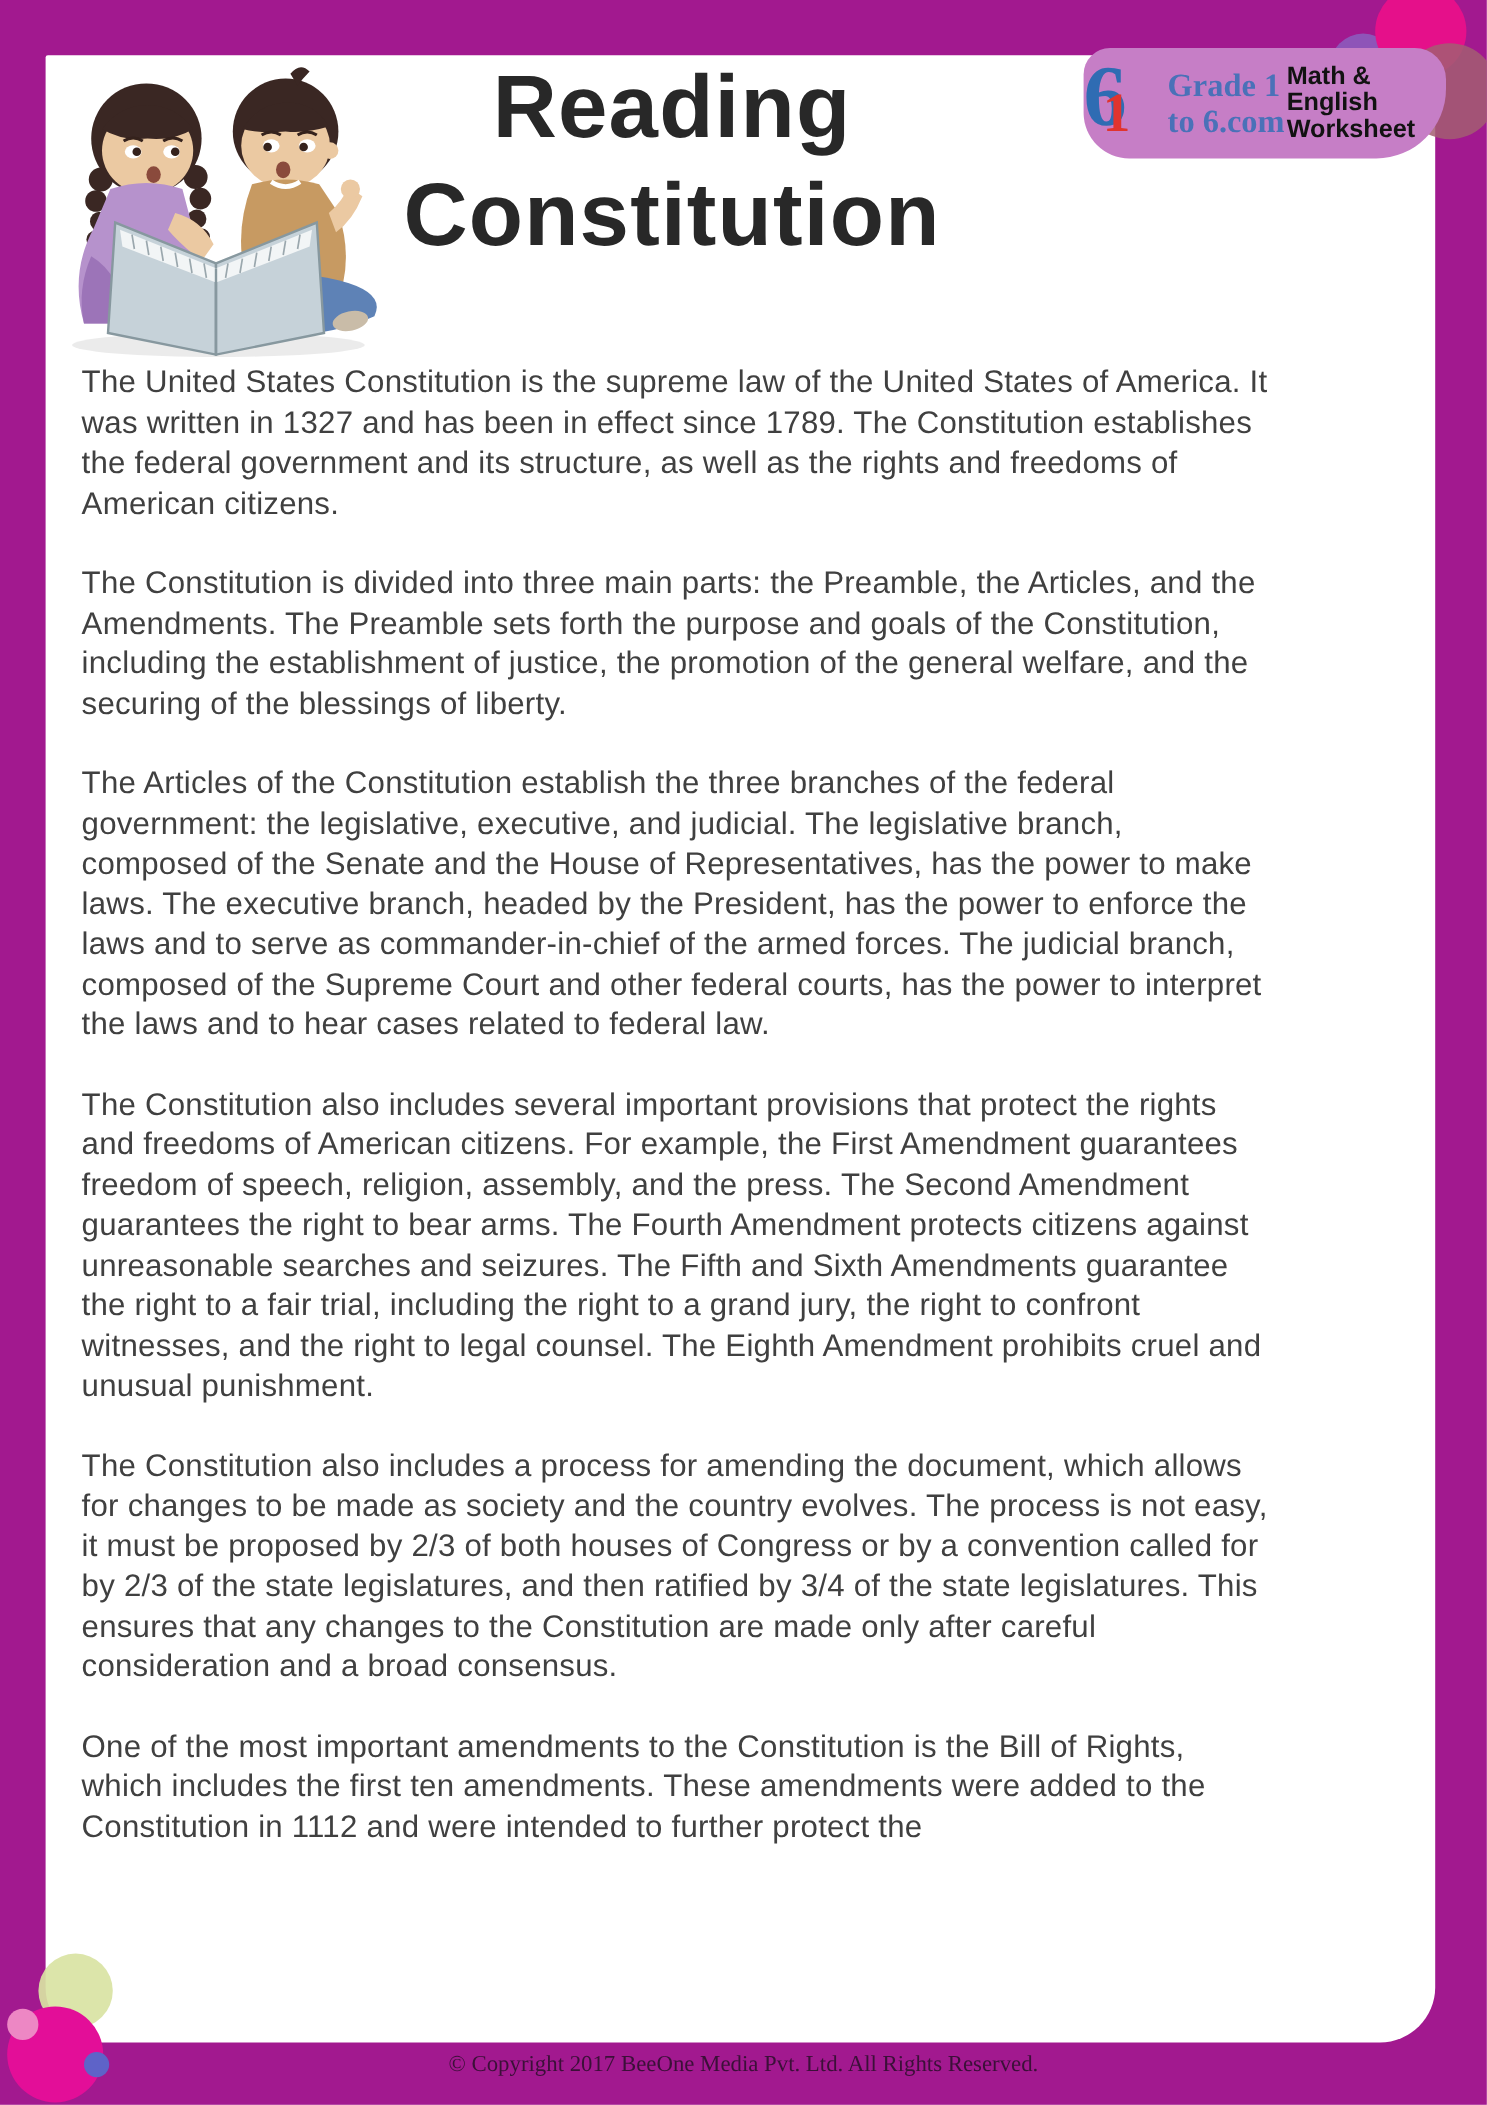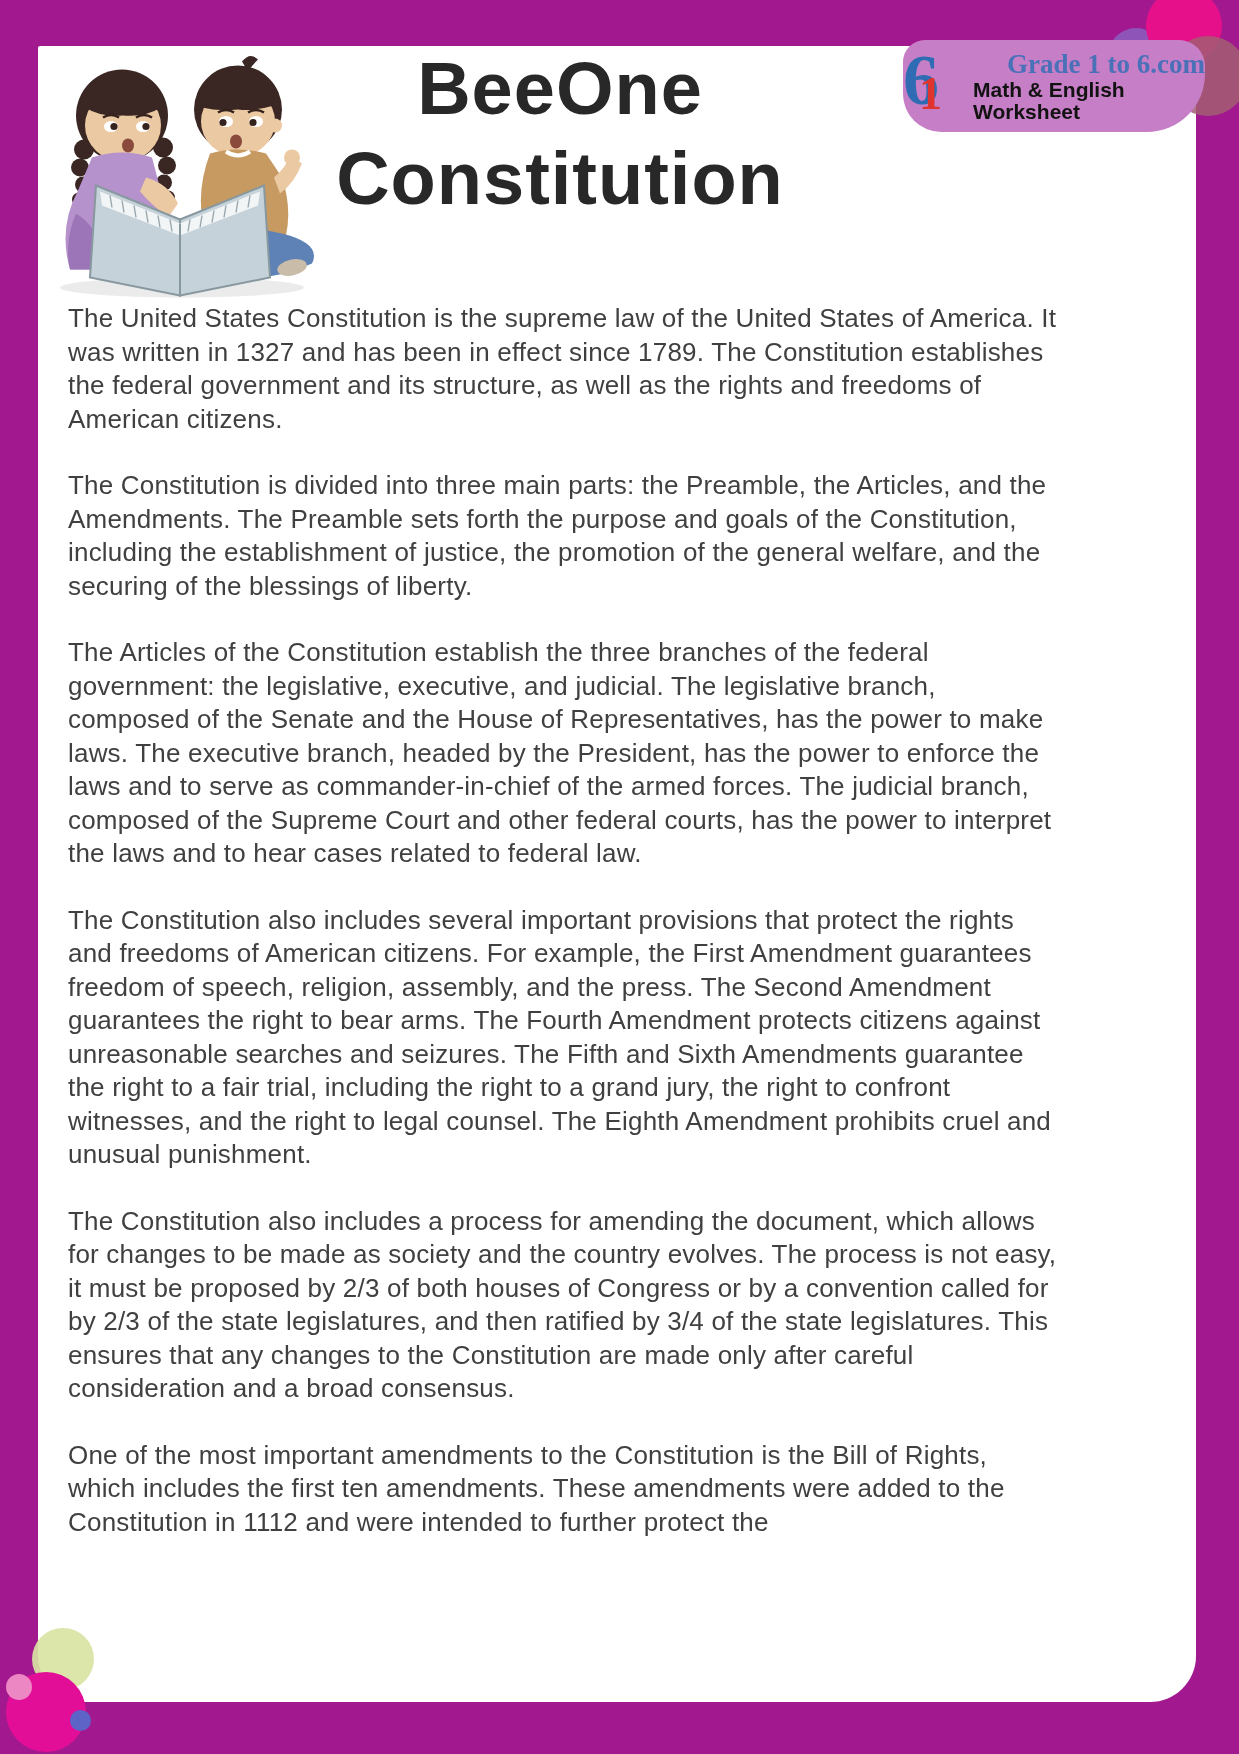--- a/index.html
+++ b/index.html
@@ -44,21 +44,21 @@
     font-family:"Liberation Serif", serif;
     font-weight:bold;font-size:72px;line-height:78px;
     color:#2F6CB3;
   }
   .logo-one{
     position:absolute;left:16px;top:24px;
     font-family:"Liberation Serif", serif;
     font-weight:bold;font-size:46px;line-height:46px;
     color:#E0342E;
   }
-  .logo-text{display:flex;flex-direction:column;align-items:flex-end;}
+  .logo-text{display:flex;flex-direction:row;align-items:center;}
   .logo-site{
     font-family:"Liberation Serif", serif;
     font-weight:bold;font-size:27px;line-height:30px;
     color:#4A71B8;
   }
   .logo-tagline{
     font-weight:bold;font-size:21px;line-height:22px;
     color:#121212;
   }
   
@@ -180,21 +180,21 @@
         <line x1="196" y1="178" x2="194" y2="190"></line>
           <line x1="184" y1="183" x2="182" y2="195"></line>
         <line x1="172" y1="188" x2="170" y2="200"></line>
           <line x1="160" y1="192" x2="158" y2="204"></line>
       </g>
       <path d="M150,196 L150,268" stroke="#87989F" stroke-width="2"></path>
     </g>
   </svg>
 
   <div class="main-title">
-    <div>BeeOne</div>
+    <div>Reading</div>
     <div>Constitution</div>
   </div>
 
   <div class="logo-card">
     <div class="logo-mark">
       <span class="logo-six">6</span>
       <span class="logo-one">1</span>
     </div>
     <div class="logo-text">
       <span class="logo-site">Grade 1 to 6.com</span>
@@ -205,14 +205,15 @@
 
   <div class="body-text">
     <p>The United States Constitution is the supreme law of the United States of America. It was written in 1327 and has been in effect since 1789. The Constitution establishes the federal government and its structure, as well as the rights and freedoms of American citizens.</p>
     <p>The Constitution is divided into three main parts: the Preamble, the Articles, and the Amendments. The Preamble sets forth the purpose and goals of the Constitution, including the establishment of justice, the promotion of the general welfare, and the securing of the blessings of liberty.</p>
     <p>The Articles of the Constitution establish the three branches of the federal government: the legislative, executive, and judicial. The legislative branch, composed of the Senate and the House of Representatives, has the power to make laws. The executive branch, headed by the President, has the power to enforce the laws and to serve as commander-in-chief of the armed forces. The judicial branch, composed of the Supreme Court and other federal courts, has the power to interpret the laws and to hear cases related to federal law.</p>
     <p>The Constitution also includes several important provisions that protect the rights and freedoms of American citizens. For example, the First Amendment guarantees freedom of speech, religion, assembly, and the press. The Second Amendment guarantees the right to bear arms. The Fourth Amendment protects citizens against unreasonable searches and seizures. The Fifth and Sixth Amendments guarantee the right to a fair trial, including the right to a grand jury, the right to confront witnesses, and the right to legal counsel. The Eighth Amendment prohibits cruel and unusual punishment.</p>
     <p>The Constitution also includes a process for amending the document, which allows for changes to be made as society and the country evolves. The process is not easy, it must be proposed by 2/3 of both houses of Congress or by a convention called for by 2/3 of the state legislatures, and then ratified by 3/4 of the state legislatures. This ensures that any changes to the Constitution are made only after careful consideration and a broad consensus.</p>
     <p>One of the most important amendments to the Constitution is the Bill of Rights, which includes the first ten amendments. These amendments were added to the Constitution in 1112 and were intended to further protect the</p>
   </div>
 
+  <div class="footer">© Copyright 2017 BeeOne Media Pvt. Ltd. All Rights Reserved.</div>
 
 </div>
 
 </body></html>

